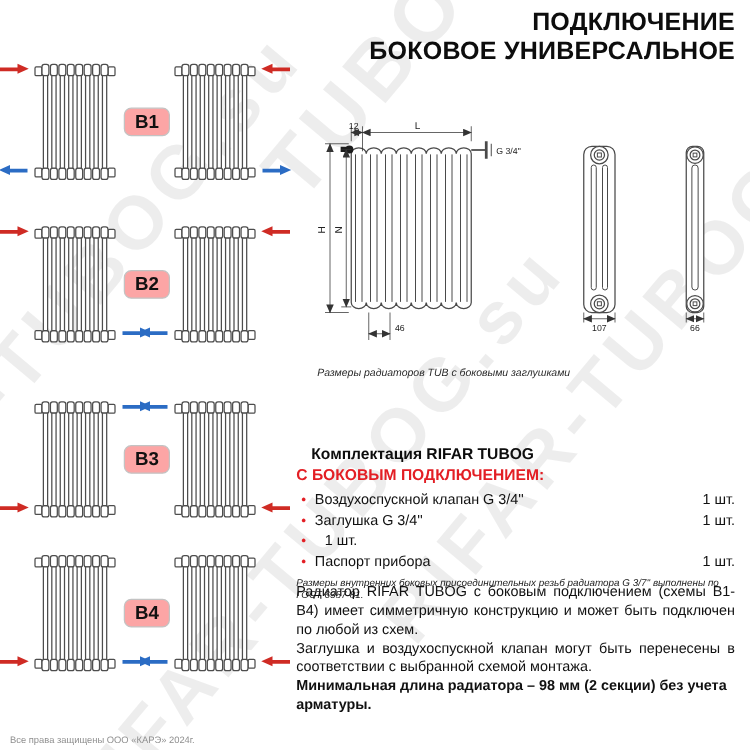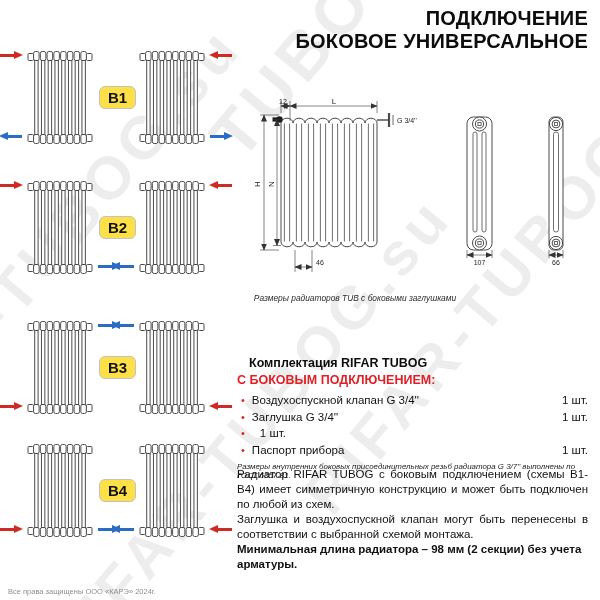--- a/index.html
+++ b/index.html
@@ -32,21 +32,21 @@
   .schemes{position:absolute;left:0;top:0;width:232px;height:600px;}
   .scheme{position:absolute;left:0;width:232px;height:100px;}
   .scheme-0{top:50px;}.scheme-1{top:180px;}.scheme-2{top:320px;}.scheme-3{top:443px;}
   .rad{position:absolute;top:0;width:64px;height:95px;}
   .rad.left{left:28px;}
   .rad.right{left:140px;}
   .rad-svg{position:absolute;inset:0;width:64px;height:95px;overflow:visible;}
   .rad-svg rect{fill:#fff;stroke:#4d4d4d;stroke-width:1;}
   .scheme-label{
     position:absolute;left:99px;top:36px;width:37px;height:23px;
-    border:1.2px solid #c3c3c3;border-radius:6px;background:#fde047;
+    border:1.2px solid #c3c3c3;border-radius:6px;background:#fca5a5;
     display:flex;align-items:center;justify-content:center;
     font-weight:bold;font-size:15px;color:#111;box-sizing:border-box;
   }
   
   .arrow{position:absolute;width:24px;height:3px;}
   .arrow::before{content:'';position:absolute;left:1px;right:7px;top:0;height:2.6px;background:currentColor;}
   .arrow::after{
     content:'';position:absolute;right:0;top:-3.4px;width:0;height:0;
     border-left:9px solid currentColor;border-top:4.8px solid transparent;border-bottom:4.8px solid transparent;
   }

